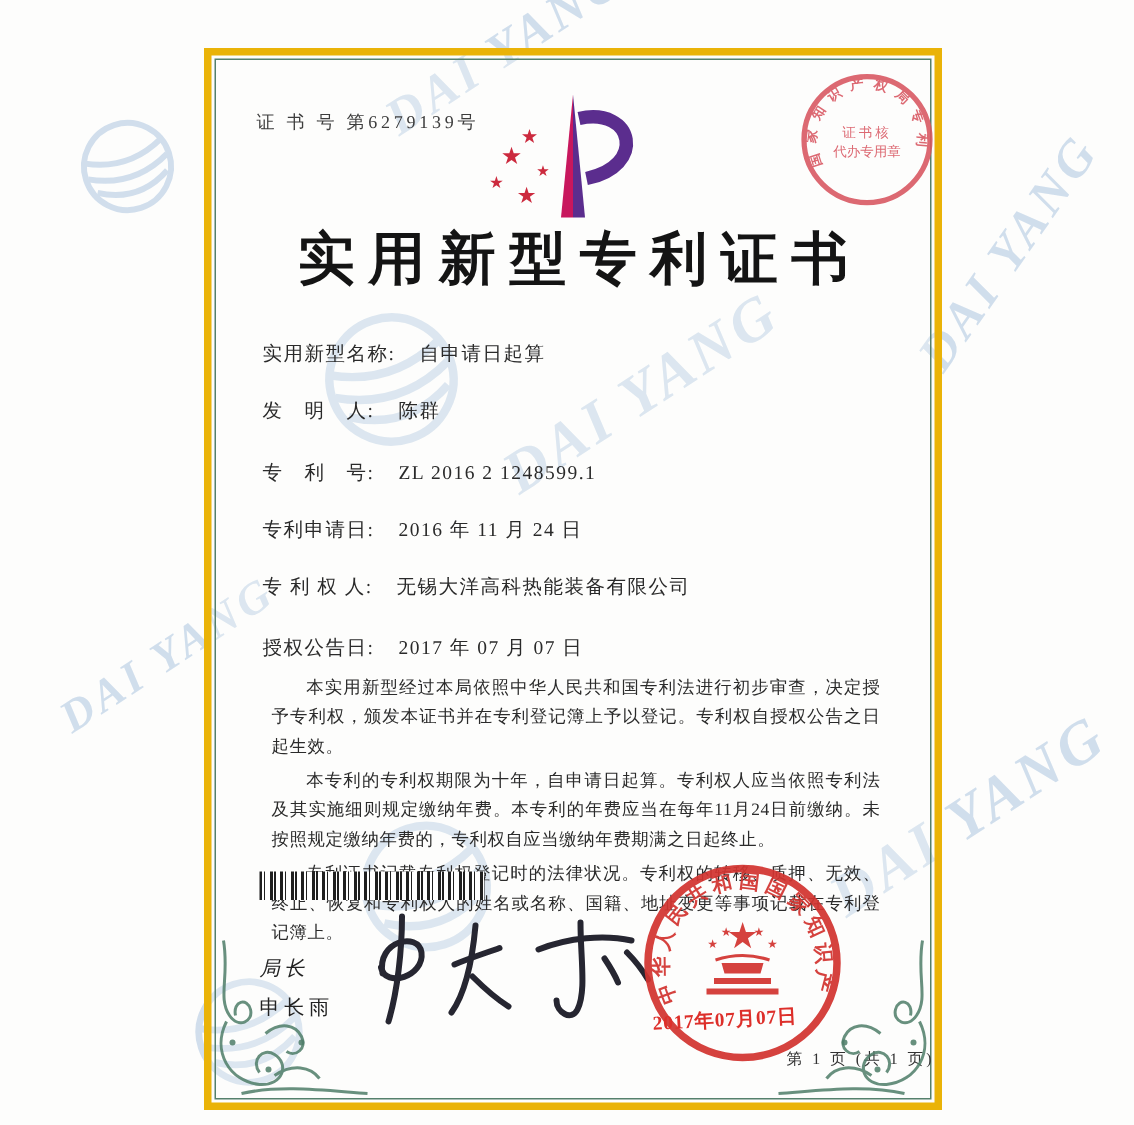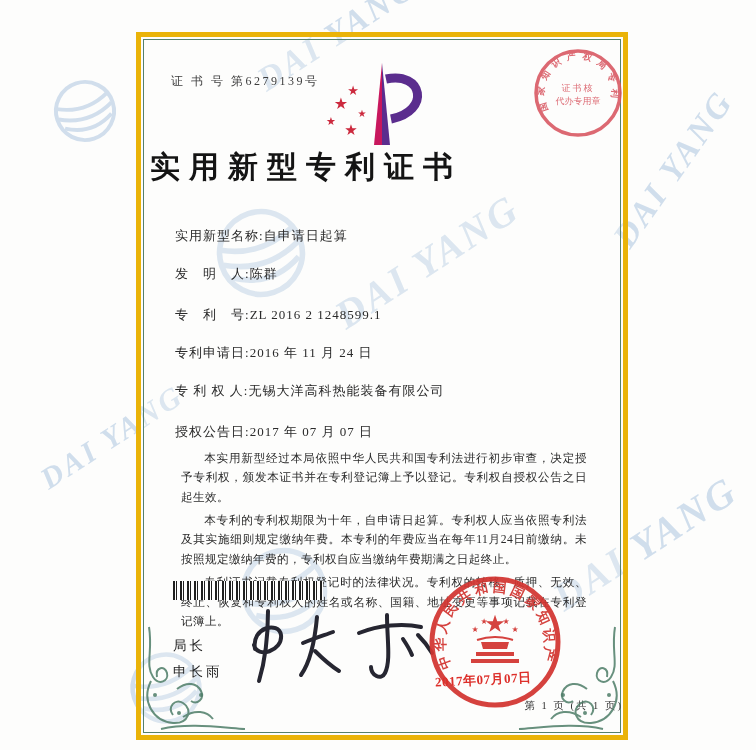--- a/index.html
+++ b/index.html
@@ -18,37 +18,37 @@
   .wm-globe{position:absolute;opacity:.55;transform:rotate(-18deg);}
   
   .frame{
     position:absolute;left:136px;top:32px;width:482px;height:698px;
     border:5px solid #eab308;z-index:1;background:rgba(255,254,250,.25);
   }
   .frame::before{content:"";position:absolute;inset:2px;border:1px solid #55806c;pointer-events:none;}
   .cert-no{position:absolute;left:30px;top:36px;font-size:12px;letter-spacing:2.5px;color:#3d3d3d;}
   .logo{position:absolute;left:50%;top:24px;transform:translateX(-50%);}
   .title{
-    position:absolute;top:110px;left:0;right:0;
-    font-size:30px;letter-spacing:9px;text-indent:9px;color:#141414;font-weight:600;
+    position:absolute;top:110px;left:0;right:0;text-align:center;
+    font-size:38px;letter-spacing:9px;text-indent:9px;color:#141414;font-weight:600;
   }
   .field{position:absolute;left:34px;font-size:13px;color:#2a2a2a;letter-spacing:1px;white-space:nowrap;}
-  .field .lbl{margin-right:0;}
+  .field .lbl{margin-right:16px;}
   .paras{
     position:absolute;left:36px;top:408px;width:414px;font-size:11.6px;line-height:1.67;
     color:#2b2b2b;text-align:justify;letter-spacing:.4px;
   }
   .paras p{margin:4px;text-indent:2em;}
   .barcode{
     position:absolute;left:32px;top:544px;width:150px;height:19px;
     background:repeating-linear-gradient(90deg,
       #202020 0 2px,#fff 2px 3px,#202020 3px 4px,#fff 4px 7px,
       #202020 7px 9px,#fff 9px 10px,#202020 10px 11px,#fff 11px 14px);
   }
-  .signer-title{position:absolute;left:32px;top:600px;font-size:13.5px;letter-spacing:3px;color:#222;}
+  .signer-title{position:absolute;left:32px;top:600px;font-size:13.5px;letter-spacing:3px;color:#222;font-style:italic;}
   .signer-name{position:absolute;left:32px;top:626px;font-size:13.5px;letter-spacing:3px;color:#222;}
   .signature{position:absolute;left:80px;top:568px;z-index:2;}
   .footer{position:absolute;left:0;right:0;top:662px;text-align:right;font-size:10.5px;color:#333;letter-spacing:2px;}
   .seal-office{position:absolute;left:284px;top:535px;opacity:.93;z-index:2;}
   .seal-date{
     position:absolute;left:294px;top:634px;z-index:3;color:#dd2f2a;font-size:13px;font-weight:bold;
     letter-spacing:.5px;transform:rotate(-3deg);
   }
   .seal-agency{position:absolute;left:391px;top:10px;opacity:.88;z-index:2;}
   .orn{position:absolute;bottom:2px;z-index:1;}

